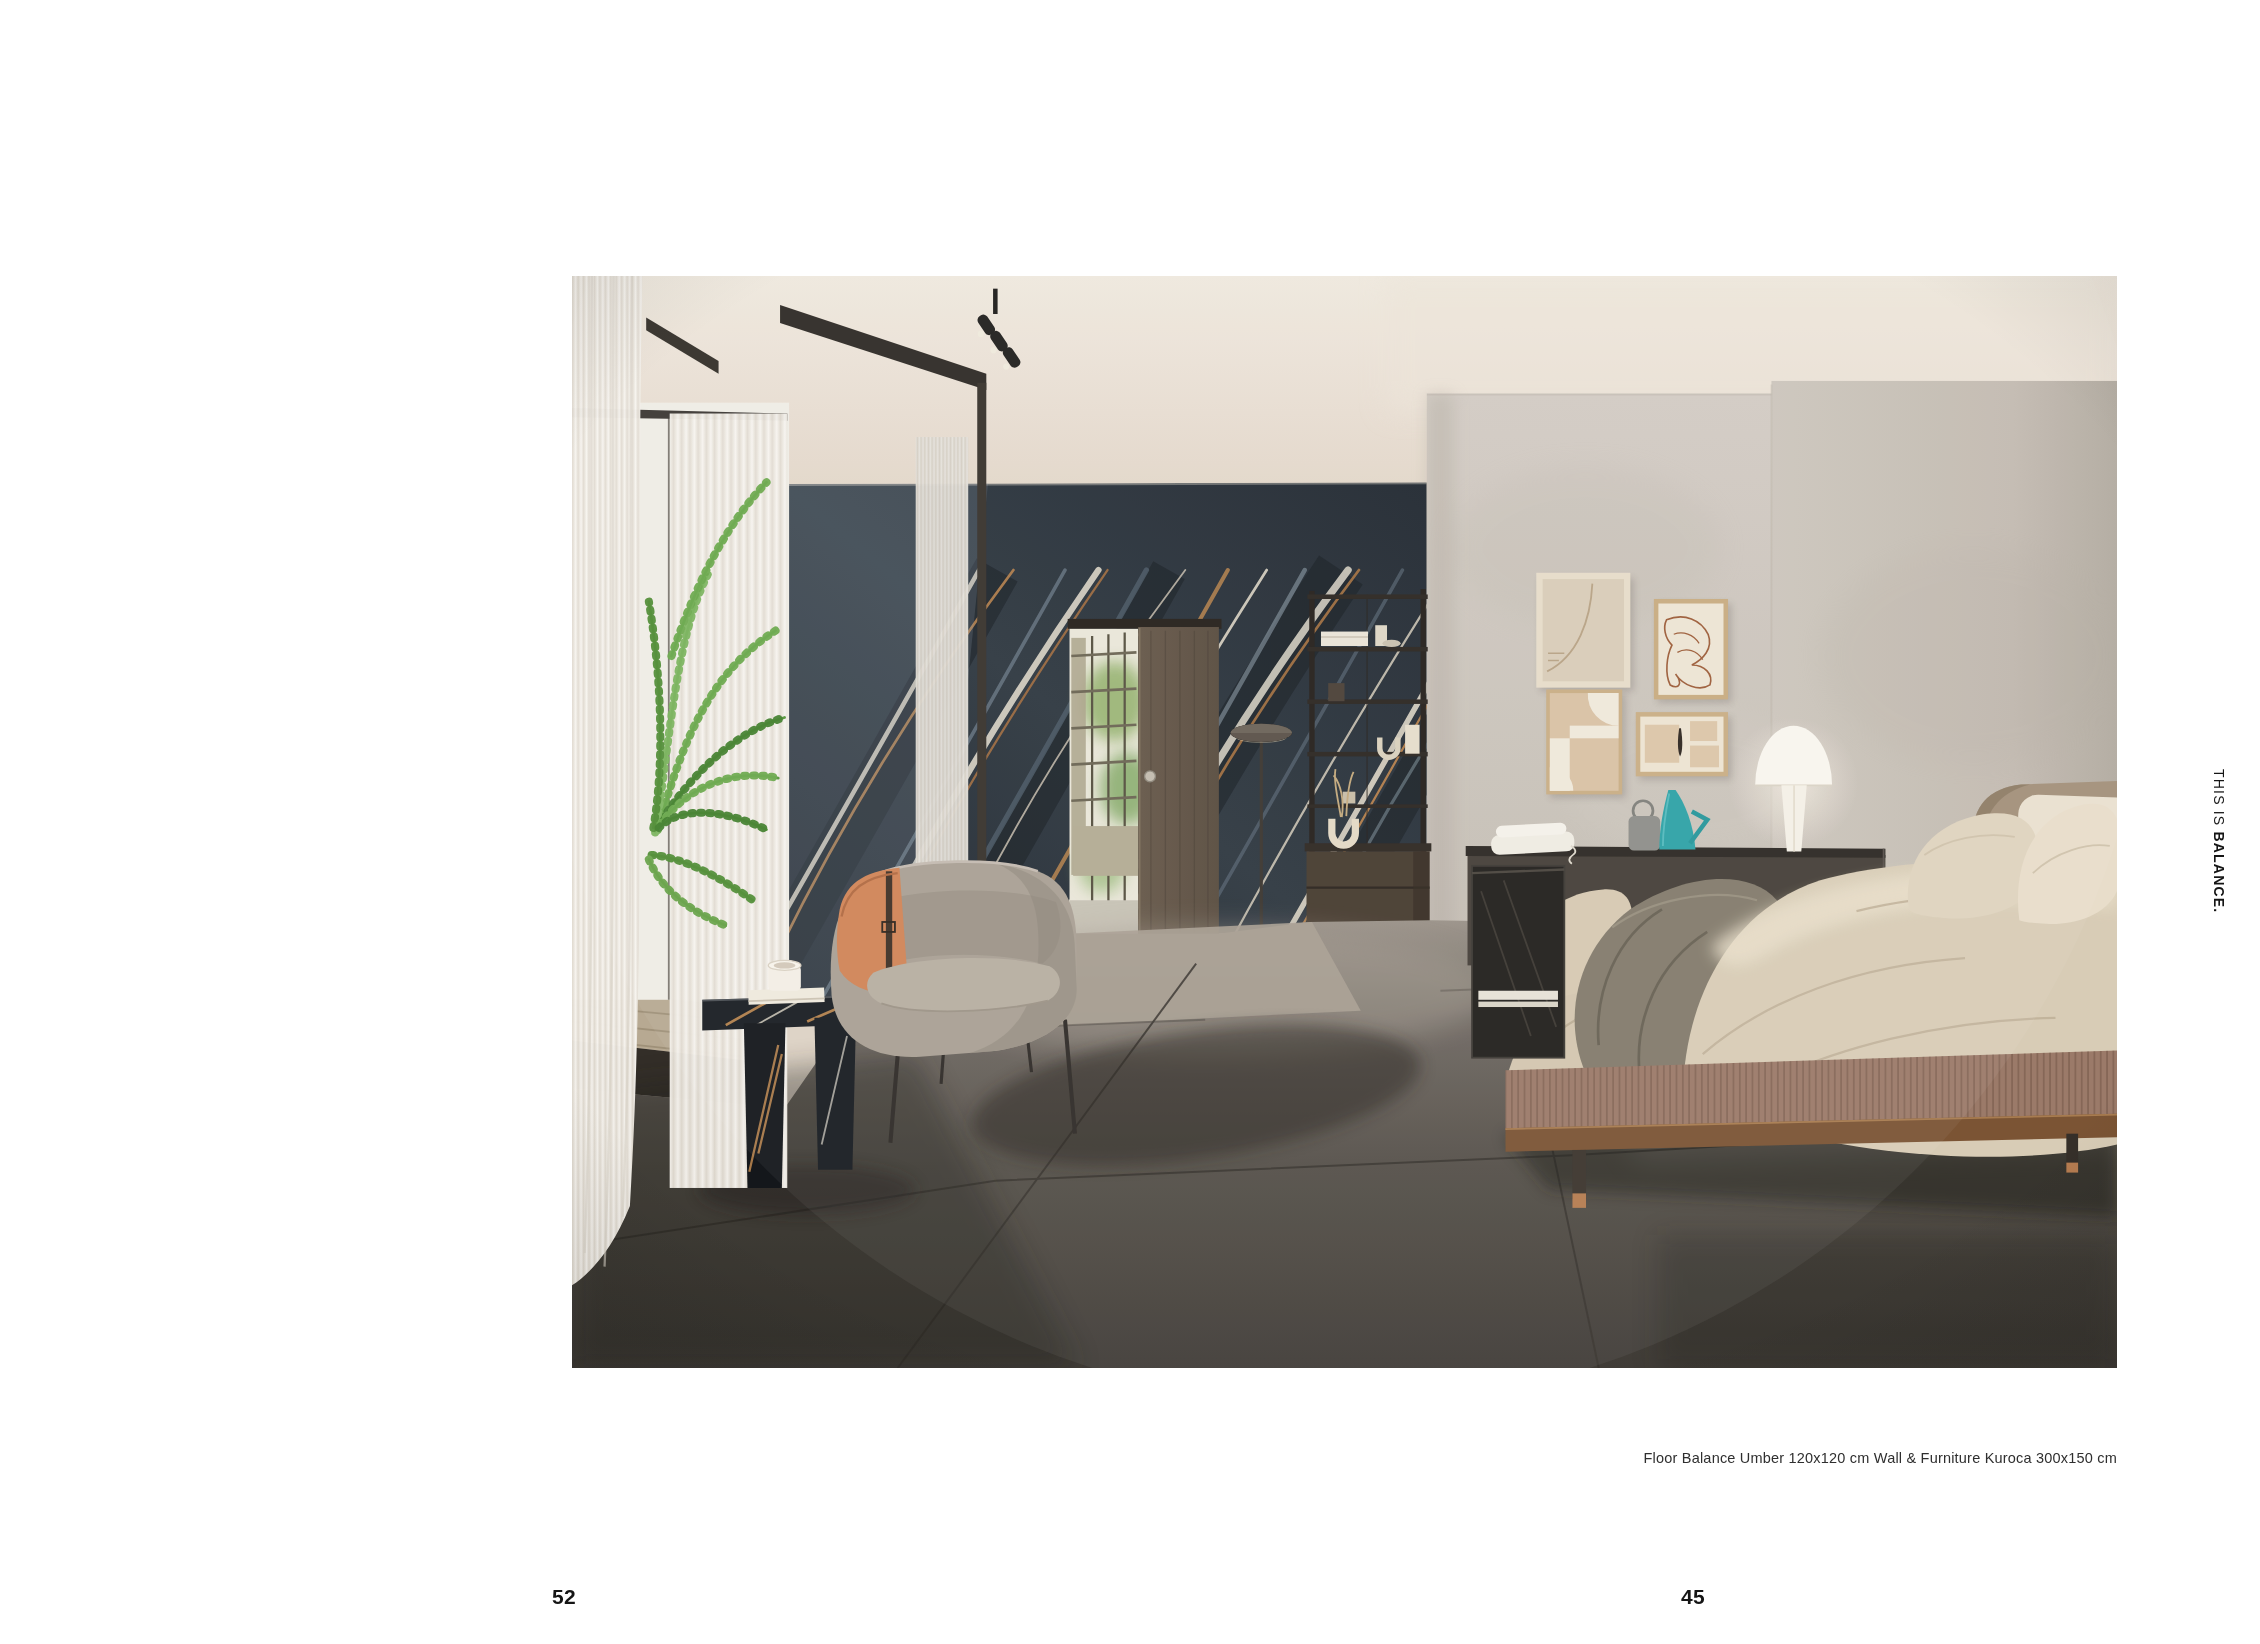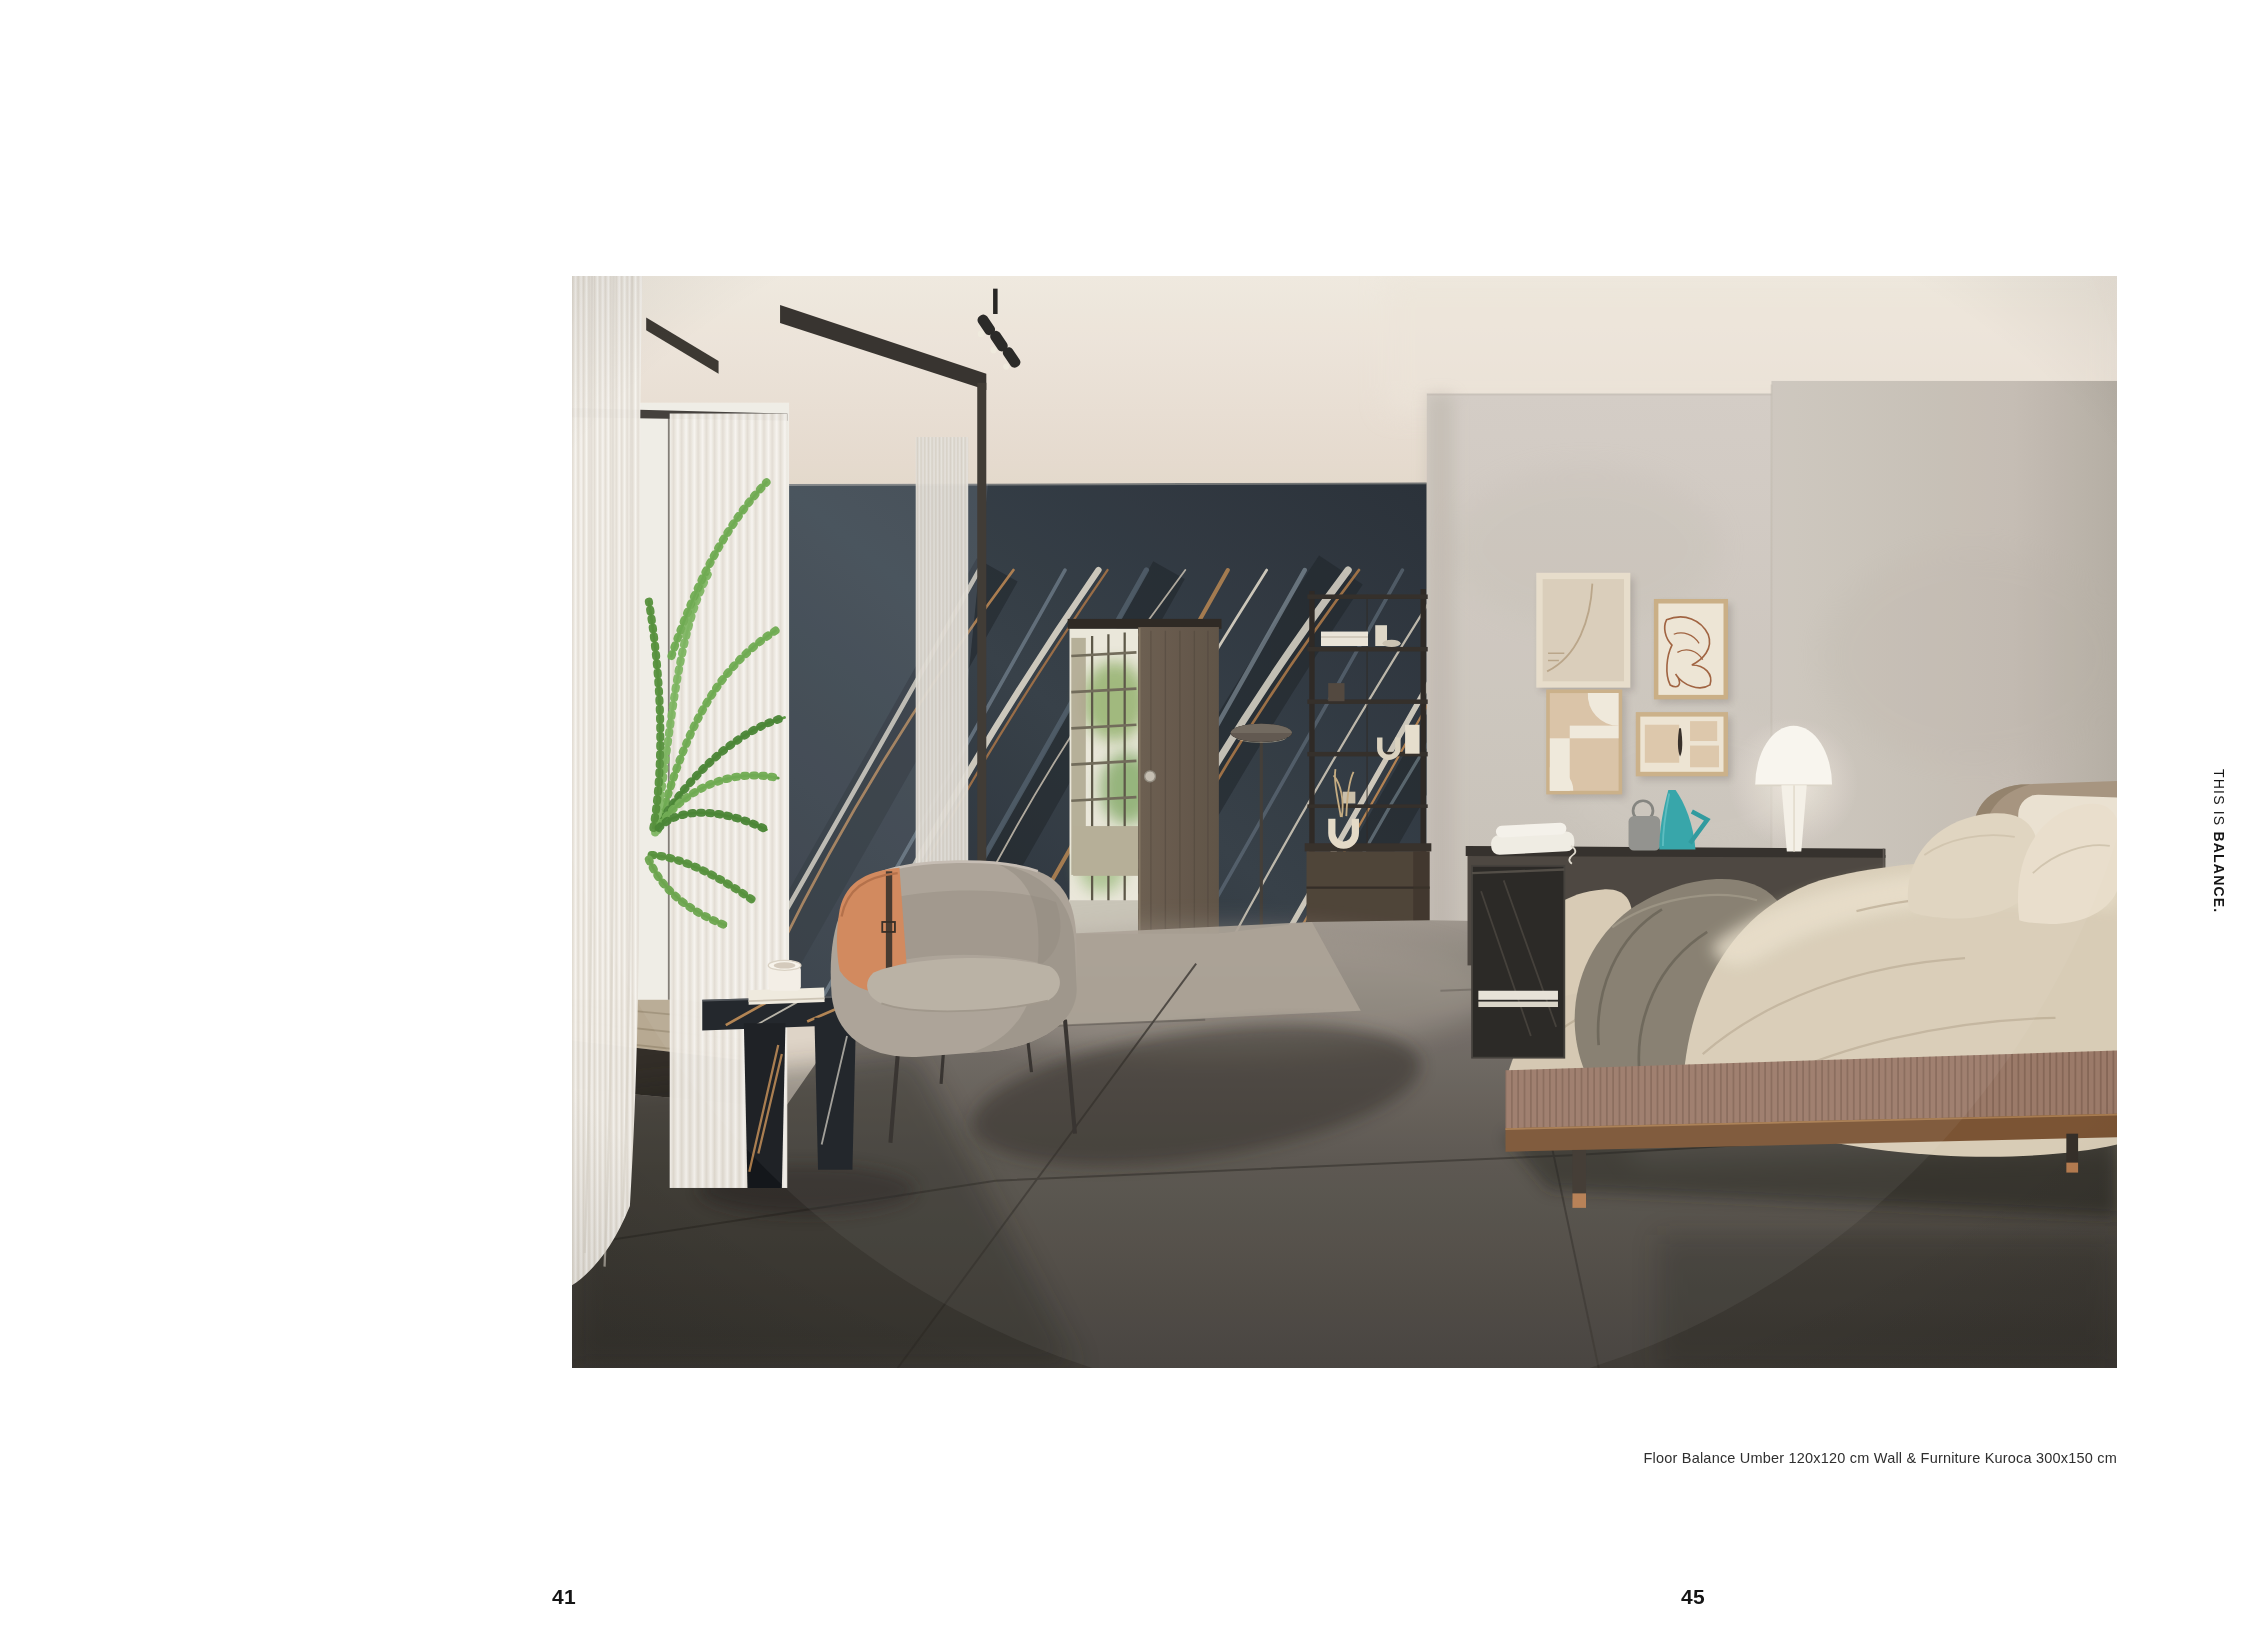--- a/index.html
+++ b/index.html
@@ -478,19 +478,19 @@
       <path d="M342,804 C378,817 468,815 526,801" stroke="#9c9386" stroke-width="2" fill="none"></path>
     </g>
 
     <circle cx="850" cy="350" r="900" fill="#ffffff" opacity="0.05"></circle>
     <rect x="0" y="0" width="1708" height="1207" fill="url(#gVig)"></rect>
   </svg>
   </div>
 
   <p class="caption">Floor Balance Umber 120x120 cm Wall &amp; Furniture Kuroca 300x150 cm</p>
 
-  <div class="pagenum left">41</div>
+  <div class="pagenum left">52</div>
   <div class="pagenum right">45</div>
 
   <div class="tagline"><span>THIS IS </span><b>BALANCE.</b></div>
 
 </div>
 
 
 </body></html>

